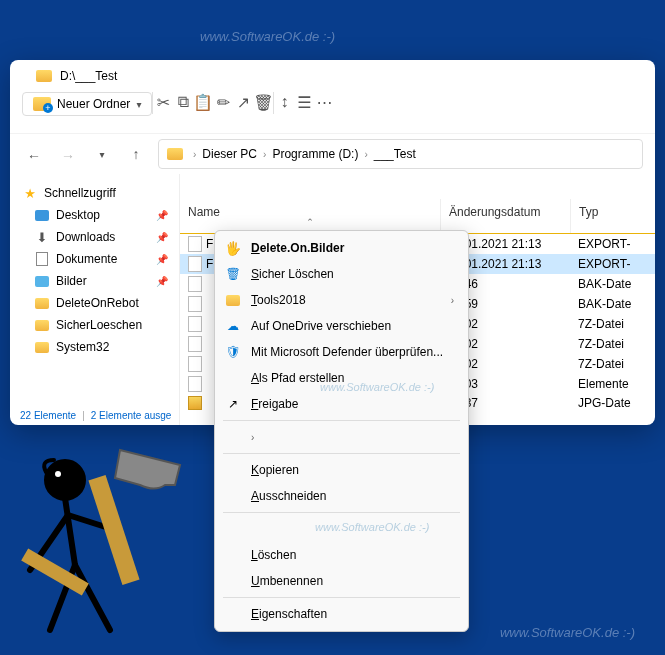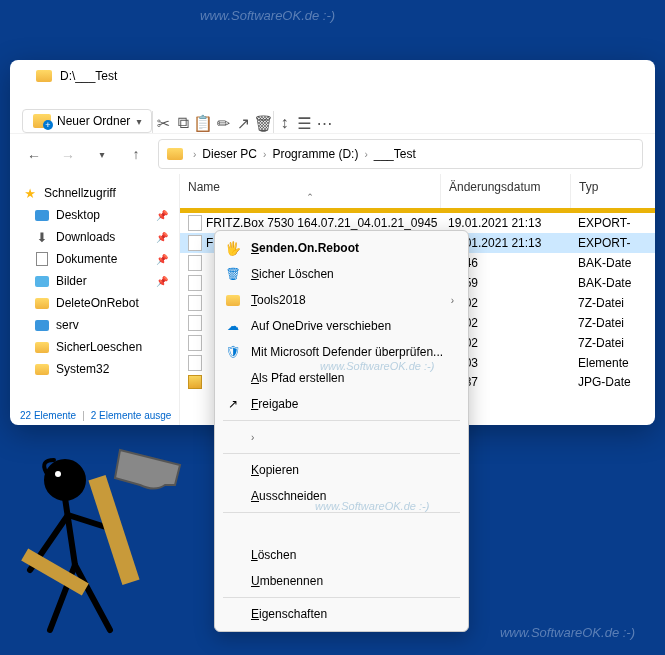--- a/index.html
+++ b/index.html
@@ -1,28 +1,28 @@
 <!DOCTYPE html>
 <html><head>
 <meta charset="utf-8">
 <style>
 * { margin: 0; padding: 0; box-sizing: border-box; font-family: "Segoe UI", Arial, sans-serif; }
 body { width: 665px; height: 655px; background: #083d8c; position: relative; overflow: hidden; }
-.watermark { position: absolute; color: #5b7fb6; font-size: 13px; font-style: italic; }
+.watermark { position: absolute; color: #5b7fb6; font-size: 13px; font-style: italic; margin-top: 21px; }
 .wm-top { top: 8px; left: 200px; }
 .wm-bottom { bottom: 15px; right: 30px; }
 .wm-ctx1 { top: 360px; left: 320px; z-index: 50; pointer-events: none; color: #b8d0e0; font-size: 11px; }
 .wm-ctx2 { top: 500px; left: 315px; z-index: 50; pointer-events: none; color: #b8d0e0; font-size: 11px; }
 
 .stickman { position: absolute; left: 20px; top: 430px; z-index: 5; }
 
 .window { position: absolute; left: 10px; top: 60px; width: 645px; height: 365px; background: #fff; border-radius: 8px; box-shadow: 0 8px 30px rgba(0,0,0,0.3); overflow: hidden; }
 .titlebar { height: 32px; display: flex; align-items: center; padding: 0 26px; font-size: 12px; }
 .titlebar .folder-icon { width: 16px; height: 12px; background: linear-gradient(#ffd966, #f1b53f); border-radius: 2px; margin-right: 8px; }
-.toolbar { height: 42px; display: flex; align-items: flex-end; padding: 0 12px; gap: 0; border-bottom: 1px solid rgba(0,0,0,0.05); }
+.toolbar { height: 42px; display: flex; align-items: flex-start; padding: 0 12px; gap: 0; border-bottom: 1px solid rgba(0,0,0,0.05); }
 .new-btn { display: flex; align-items: center; gap: 6px; padding: 4px 10px; border: 1px solid #ddd; border-radius: 4px; font-size: 12px; cursor: pointer; }
 .new-btn .plus-folder { position: relative; width: 18px; height: 14px; background: linear-gradient(#ffd966,#f1b53f); border-radius: 2px; }
 .new-btn .plus-folder::after { content: "+"; position: absolute; right: -2px; bottom: -2px; width: 10px; height: 10px; background: #0078d4; color: #fff; border-radius: 50%; font-size: 9px; line-height: 10px; text-align: center; }
 .chev-down { font-size: 10px; color: #555; }
 .tb-sep { width: 1px; height: 22px; background: #e0e0e0; }
 .tb-icon { width: 20px; height: 20px; display: flex; align-items: center; justify-content: center; color: #555; cursor: pointer; font-size: 16px; }
 
 .navbar { height: 40px; display: flex; align-items: center; padding: 0 12px; gap: 10px; }
 .nav-btn { width: 24px; height: 24px; display: flex; align-items: center; justify-content: center; color: #555; cursor: pointer; font-size: 14px; }
 .nav-btn.disabled { color: #bbb; }
@@ -33,21 +33,21 @@
 .body { display: flex; height: calc(100% - 114px); }
 .sidebar { width: 170px; border-right: 1px solid #eee; padding: 8px 4px; font-size: 12px; overflow: hidden; }
 .sb-item { display: flex; align-items: center; gap: 6px; padding: 3px 6px 3px 20px; cursor: pointer; white-space: nowrap; }
 .sb-header { padding-left: 8px; font-weight: normal; }
 .sb-item .icon { width: 16px; height: 16px; display: flex; align-items: center; justify-content: center; font-size: 13px; }
 .sb-pin { margin-left: auto; color: #999; font-size: 10px; }
 .star { color: #fdb813; }
 .folder-mini { width: 14px; height: 11px; background: linear-gradient(#ffd966,#f1b53f); border-radius: 2px; }
 
 .file-area { flex: 1; position: relative; overflow: hidden; }
-.columns { display: flex; font-size: 12px; border-bottom: 5px solid #eab308; }
+.columns { display: flex; font-size: 12px; border-bottom: 1px solid #eab308; margin-top: 25px; }
 .col { padding: 6px 8px; color: #333; }
 .col-name { width: 260px; }
 .col-date { width: 130px; border-left: 1px solid #eee; }
 .col-type { flex: 1; border-left: 1px solid #eee; }
 .sort-indicator { text-align: center; font-size: 9px; color: #666; margin-top: -2px; }
 .rows { font-size: 12px; }
 .row { display: flex; align-items: center; padding: 2px 0; }
 .row.selected { background: #cce8ff; }
 .row .cell-name { width: 260px; padding-left: 8px; display: flex; align-items: center; gap: 4px; overflow: hidden; white-space: nowrap; }
 .row .cell-date { width: 130px; padding-left: 8px; }
@@ -151,26 +151,20 @@
               <span style="width:14px;height:11px;background:#56b4e9;border-radius:2px;display:inline-block;"></span>
             </span>
             <span>Bilder</span>
             <span class="sb-pin">📌</span>
           </div>
           <div class="sb-item">
             <span class="icon">
               <span class="folder-mini"></span>
             </span>
             <span>DeleteOnRebot</span>
-          </div>
-          <div class="sb-item">
-            <span class="icon">
-              <span style="width:14px;height:11px;background:#3a96dd;border-radius:2px;display:inline-block;"></span>
-            </span>
-            <span>serv</span>
           </div>
           <div class="sb-item">
             <span class="icon">
               <span class="folder-mini"></span>
             </span>
             <span>SicherLoeschen</span>
           </div>
           <div class="sb-item">
             <span class="icon">
               <span class="folder-mini"></span>
@@ -289,21 +283,21 @@
     <path d="M100 20 L160 35 L155 55 L145 55 Q135 62 120 55 L95 48 Z" fill="#888" stroke="#555" stroke-width="2"></path>
     <rect x="85" y="45" width="18" height="110" fill="#c89a3a" transform="rotate(-18 94 100)"></rect>
   </g>
 </svg>
 
 <div class="context-menu" id="context-menu">
     <div class="ctx-item bold">
       <span class="ctx-icon">
         <span class="hand-icon">🖐</span>
       </span>
-      <span class="ctx-label underline-first">Senden.On.Reboot</span>
+      <span class="ctx-label underline-first">Delete.On.Bilder</span>
     </div>
     <div class="ctx-item">
       <span class="ctx-icon">
         <span class="trash-blue">🗑</span>
       </span>
       <span class="ctx-label underline-first">Sicher Löschen</span>
     </div>
     <div class="ctx-item">
       <span class="ctx-icon">
         <span class="folder-mini"></span>

